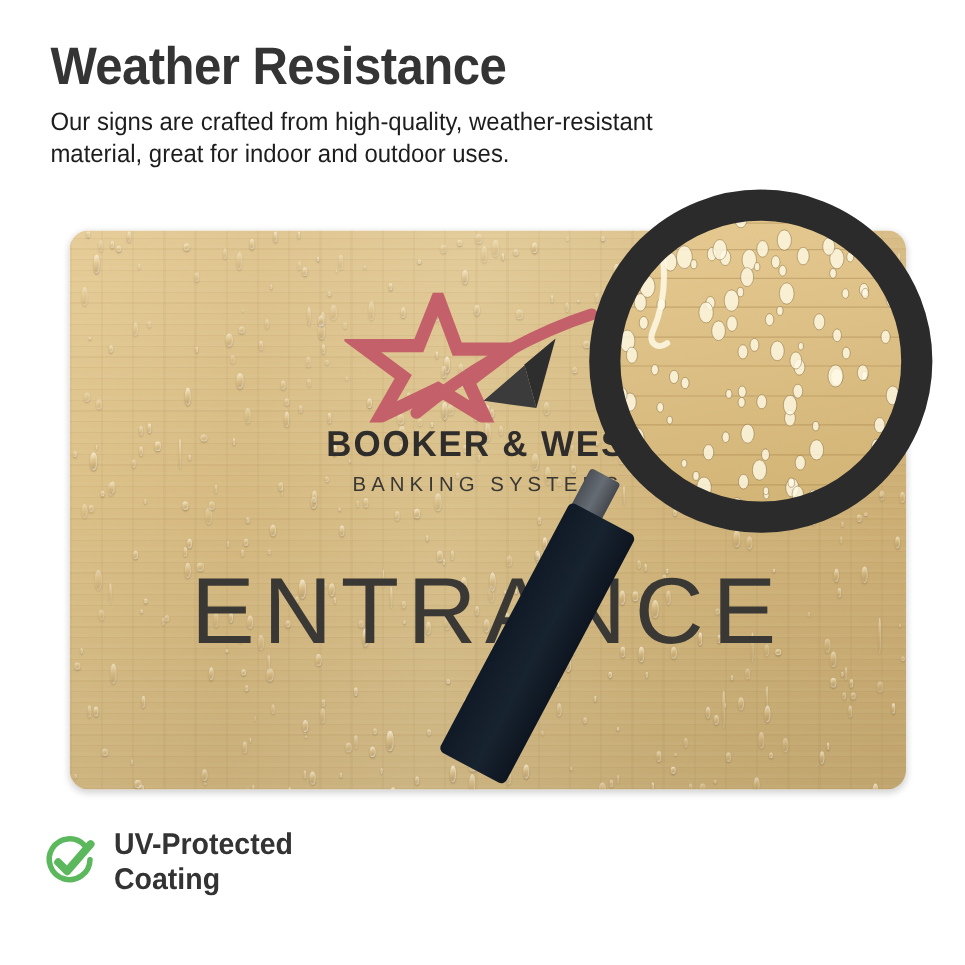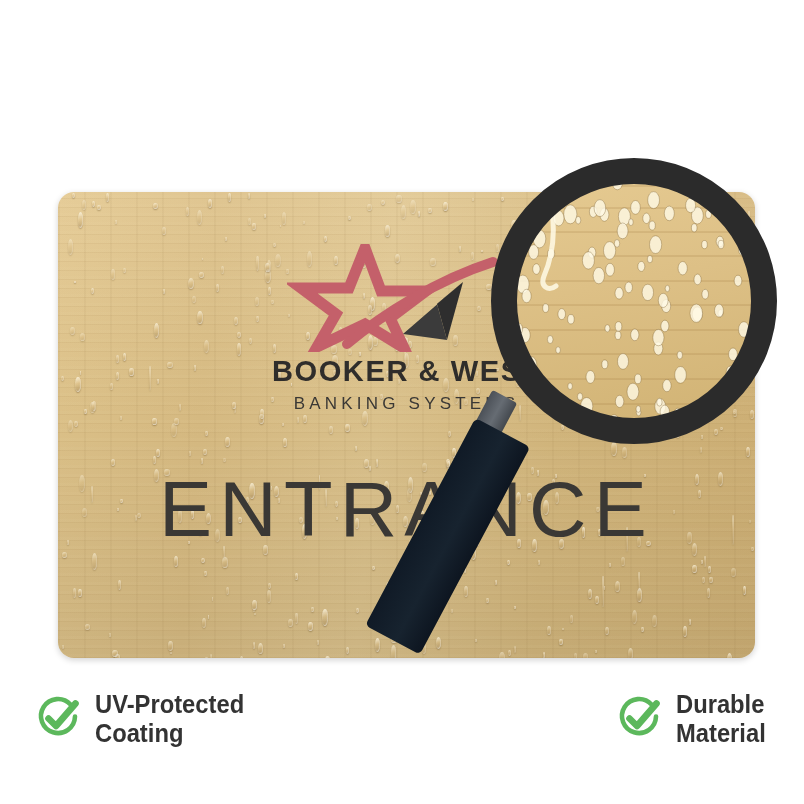--- a/index.html
+++ b/index.html
@@ -98,20 +98,27 @@
     font-size:25px;line-height:29px;font-weight:bold;color:#333333;
     transform:scaleX(0.95);transform-origin:left top;white-space:nowrap;
   }
   .feature .ftxt span{display:block;}
 </style>
 </head>
 <body>
 
 <div class="stage">
 
+  <div class="header">
+    <h1 class="title">Weather Resistance</h1>
+    <p class="subtitle">
+      <span>Our signs are crafted from high-quality, weather-resistant</span>
+      <span>material, great for indoor and outdoor uses.</span>
+    </p>
+  </div>
 
   <div class="board">
     <div class="grain"></div>
     <div class="vgrain"></div>
     <div class="drops" id="drops">
         <div class="drop" style="left: 594.086px; top: 422.952px; width: 4.5px; height: 11.9px; opacity: 0.48;"></div>
         <div class="drop" style="left: 328.23px; top: 178.874px; width: 2.4px; height: 5.8px; opacity: 0.73;"></div>
         <div class="drop" style="left: 524.372px; top: 218.316px; width: 4px; height: 10.2px; opacity: 0.5;"></div>
         <div class="drop" style="left: 212.717px; top: 293.934px; width: 1.6px; height: 4.3px; opacity: 0.69;"></div>
         <div class="drop" style="left: 51.3095px; top: 441.323px; width: 1.9px; height: 3.3px; opacity: 0.57;"></div>
@@ -735,25 +742,15 @@
       <svg class="chk" width="50" height="50" viewBox="0 0 50 50">
         <path d="M36.5 11.5 A17 17 0 1 0 41 23.5" fill="none" stroke="#5cb85c" stroke-width="4.6" stroke-linecap="round"></path>
         <path d="M14.5 25.5 L22 33 L41.5 10.5" fill="none" stroke="#5cb85c" stroke-width="6.6" stroke-linecap="round" stroke-linejoin="round"></path>
       </svg>
       <div class="ftxt">
         <span>UV-Protected</span>
         <span>Coating</span>
       </div>
     </div>
 
-    <div class="feature">
-      <svg class="chk" width="50" height="50" viewBox="0 0 50 50">
-        <path d="M36.5 11.5 A17 17 0 1 0 41 23.5" fill="none" stroke="#5cb85c" stroke-width="4.6" stroke-linecap="round"></path>
-        <path d="M14.5 25.5 L22 33 L41.5 10.5" fill="none" stroke="#5cb85c" stroke-width="6.6" stroke-linecap="round" stroke-linejoin="round"></path>
-      </svg>
-      <div class="ftxt">
-        <span>Durable</span>
-        <span>Material</span>
-      </div>
-    </div>
 
   </div>
 </div>
 
 </body></html>

